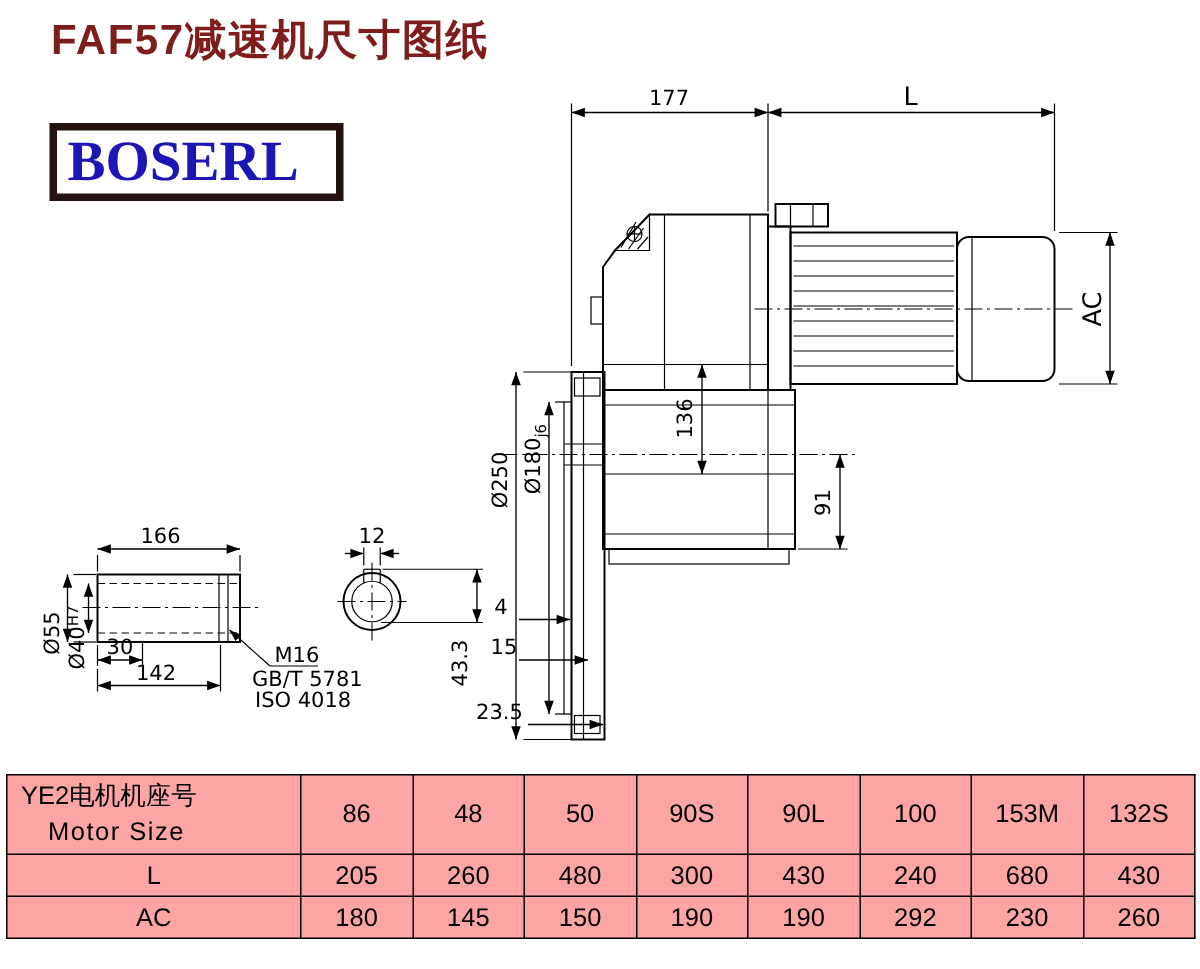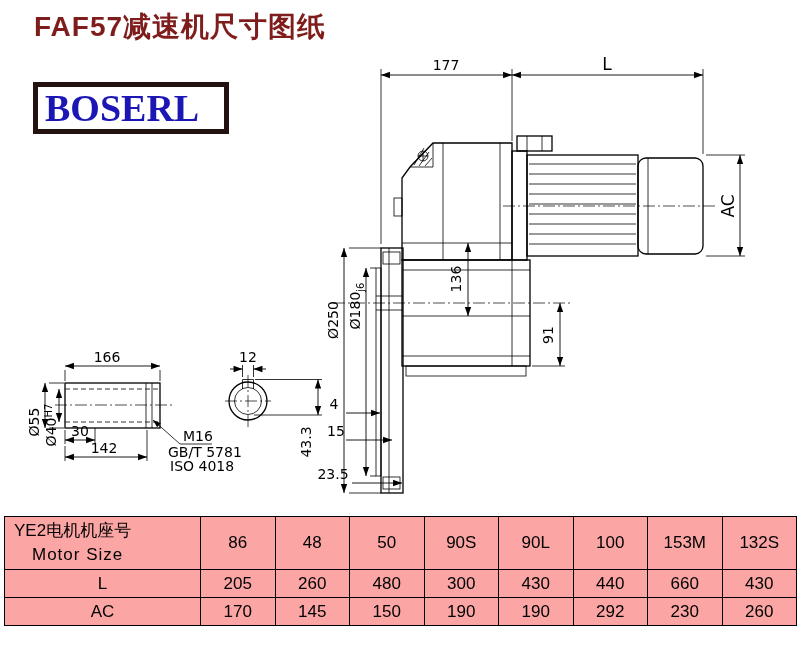--- a/index.html
+++ b/index.html
@@ -262,27 +262,27 @@
         <td>153M</td>
         <td>132S</td>
       </tr>
       <tr>
         <td>L</td>
         <td>205</td>
         <td>260</td>
         <td>480</td>
         <td>300</td>
         <td>430</td>
-        <td>440</td>
-        <td>660</td>
+        <td>240</td>
+        <td>680</td>
         <td>430</td>
       </tr>
       <tr>
         <td>AC</td>
-        <td>170</td>
+        <td>180</td>
         <td>145</td>
         <td>150</td>
         <td>190</td>
         <td>190</td>
         <td>292</td>
         <td>230</td>
         <td>260</td>
       </tr>
     </tbody>
   </table>

